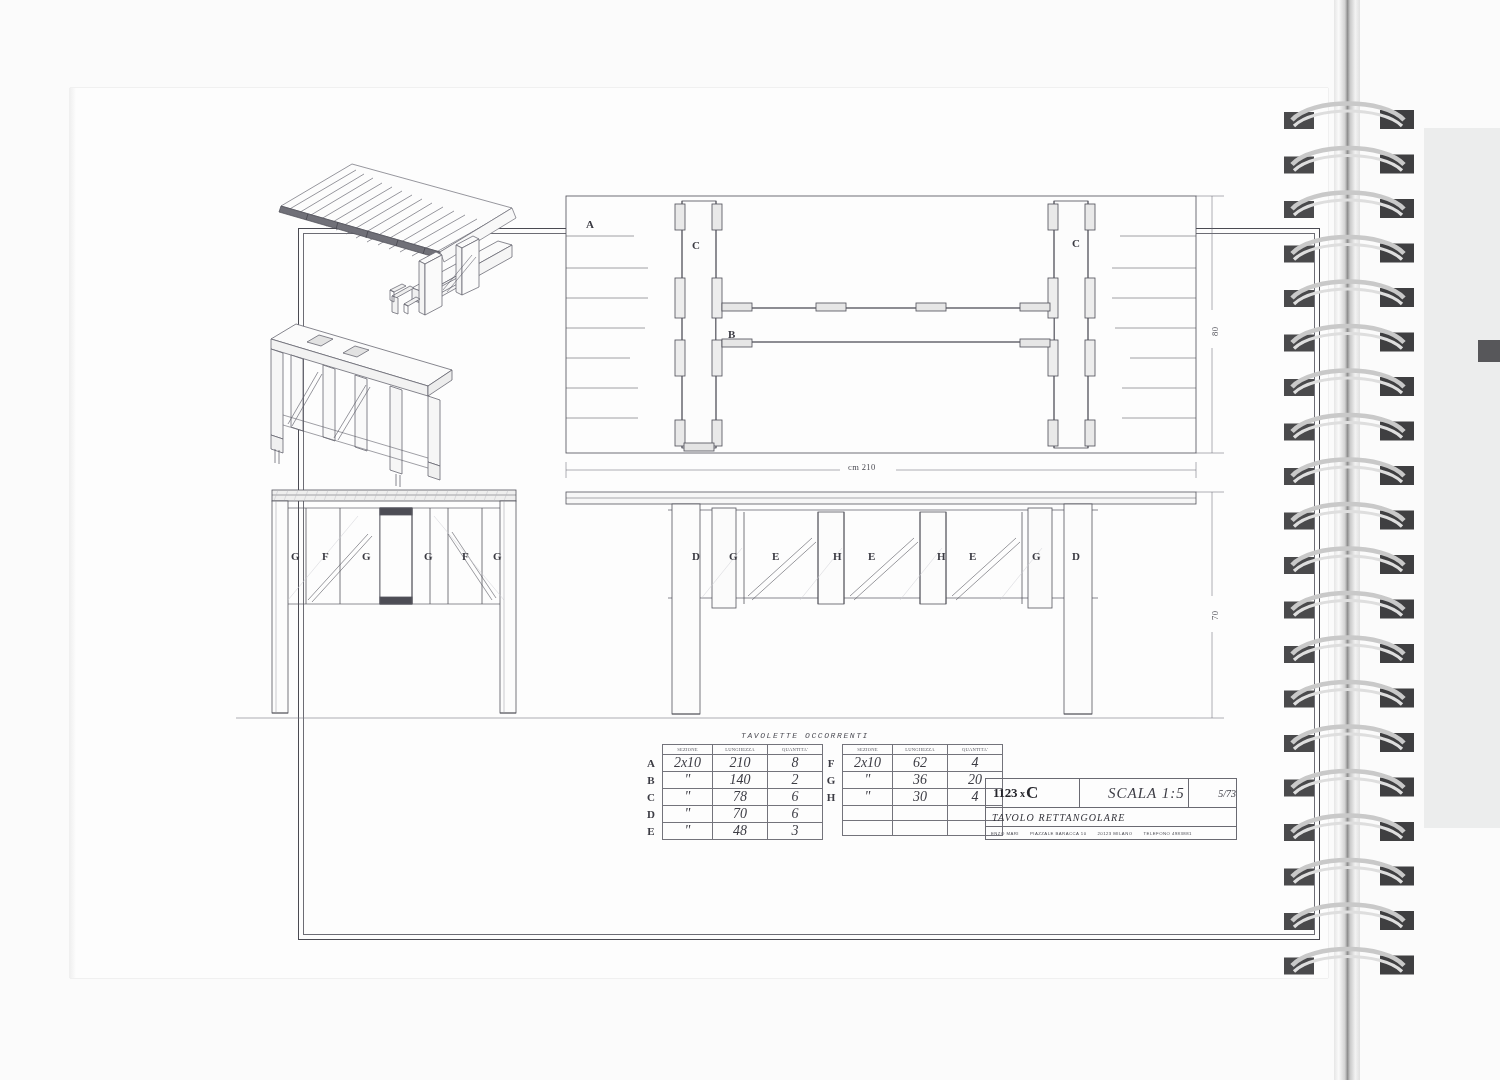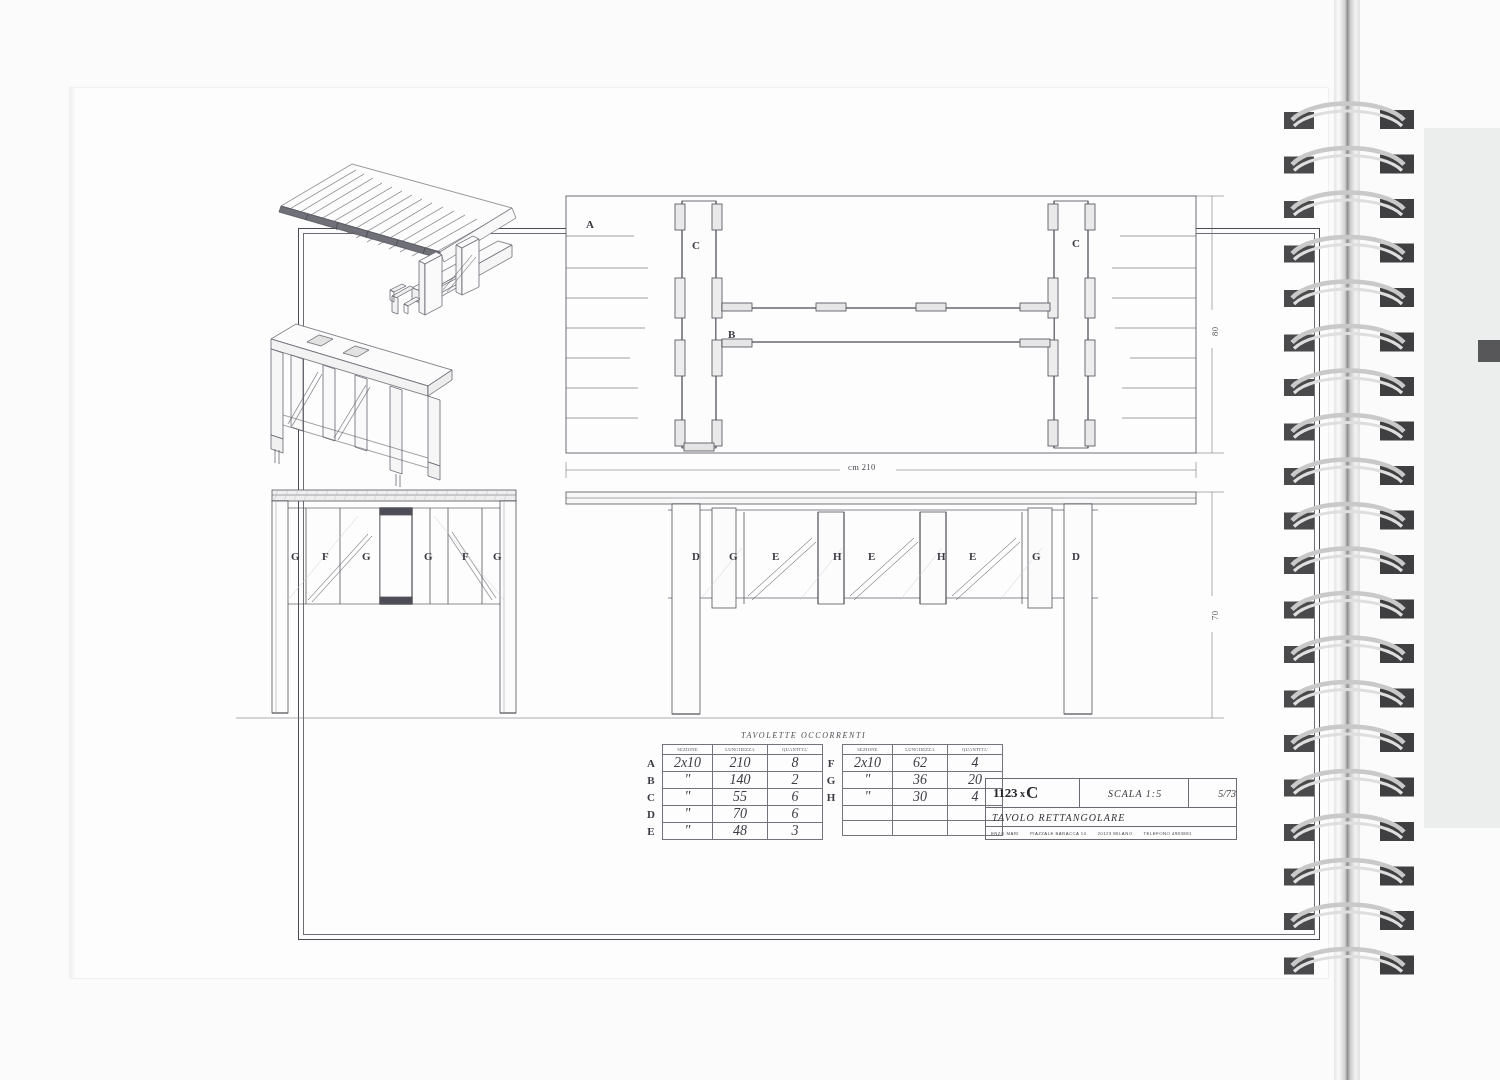--- a/index.html
+++ b/index.html
@@ -41,21 +41,21 @@
     font-size:11px;font-weight:700;color:#3a3a42;line-height:1;
   }
   .dimtxt{
     position:absolute;font-family:"Liberation Serif", serif;
     font-size:8.5px;color:#4a4a52;letter-spacing:.4px;
   }
   .dimtxt.vert{transform:rotate(-90deg);transform-origin:left top;}
 
   
   .tbl-caption{
-    position:absolute;font-family:Liberation Serif, serif;
+    position:absolute;font-family:Liberation Mono, monospace;
     font-style:italic;font-size:8px;color:#4e4e56;letter-spacing:1.6px;
   }
   table.parts{
     position:absolute;border-collapse:collapse;
     font-family:"Liberation Serif", serif;color:#3c3c44;
     background:transparent;
   }
   table.parts td{
     border:1px solid #73737b;
     height:14px;padding:0 3px;text-align:center;
@@ -86,21 +86,21 @@
     display:flex;align-items:center;padding-left:7px;
     font-family:"Liberation Serif", serif;font-weight:700;color:#26262c;
   }
   .tb-code .num{font-size:13px;letter-spacing:-.3px;}
   .tb-code .x{font-size:10px;margin:0 1px 0 3px;}
   .tb-code .cc{font-size:17px;font-weight:700;}
   .tb-scale{
     width:82px;border-right:1px solid #6a6a72;
     display:flex;align-items:center;padding-left:8px;
     font-family:"Liberation Serif", serif;font-style:italic;
-    font-size:10px;color:#3c3c44;letter-spacing:1px;
+    font-size:15px;color:#3c3c44;letter-spacing:1px;
   }
   .tb-date{
     flex:1;display:flex;align-items:center;padding-left:9px;
     font-family:"Liberation Serif", serif;font-style:italic;
     font-size:10px;color:#3c3c44;
   }
   .tb-row2{
     height:18px;border-bottom:1px solid #6a6a72;
     display:flex;align-items:center;padding-left:6px;
     font-family:"Liberation Serif", serif;font-style:italic;
@@ -435,21 +435,21 @@
       </tr>
       <tr>
         <td class="k">B</td>
         <td class="c1">"</td>
         <td class="c2">140</td>
         <td class="c3">2</td>
       </tr>
       <tr>
         <td class="k">C</td>
         <td class="c1">"</td>
-        <td class="c2">55</td>
+        <td class="c2">78</td>
         <td class="c3">6</td>
       </tr>
       <tr>
         <td class="k">D</td>
         <td class="c1">"</td>
         <td class="c2">70</td>
         <td class="c3">6</td>
       </tr>
       <tr>
         <td class="k">E</td>

